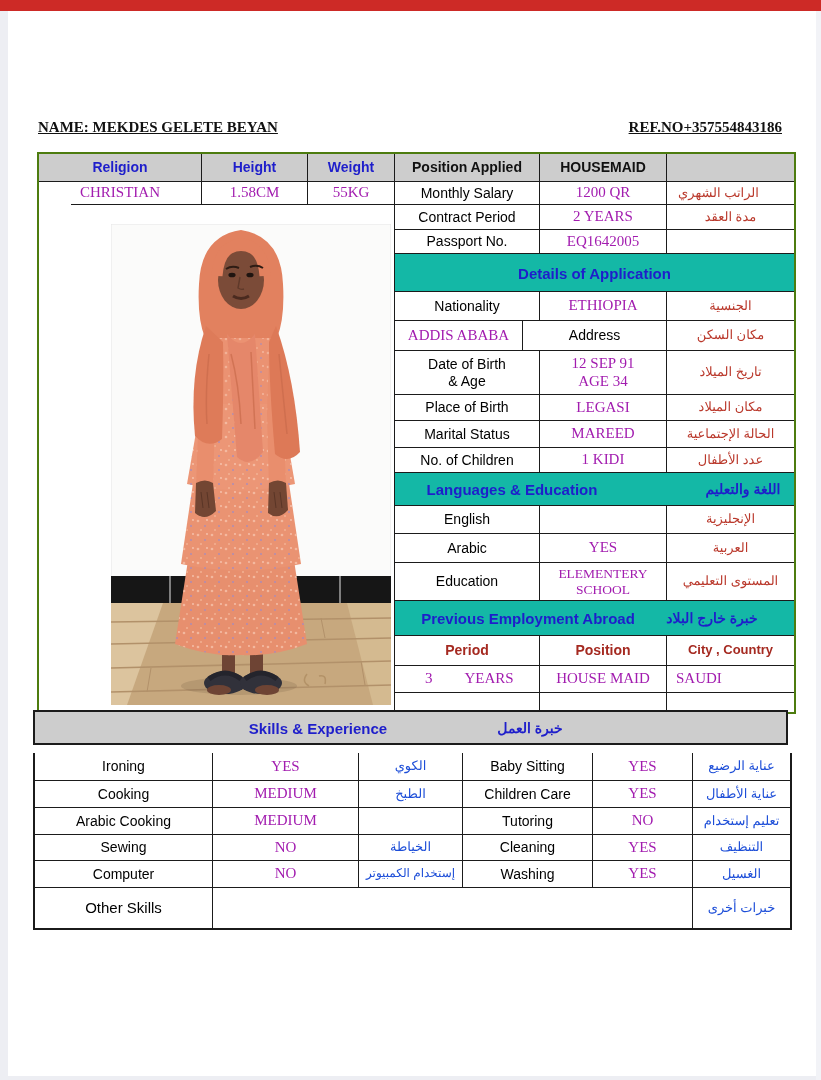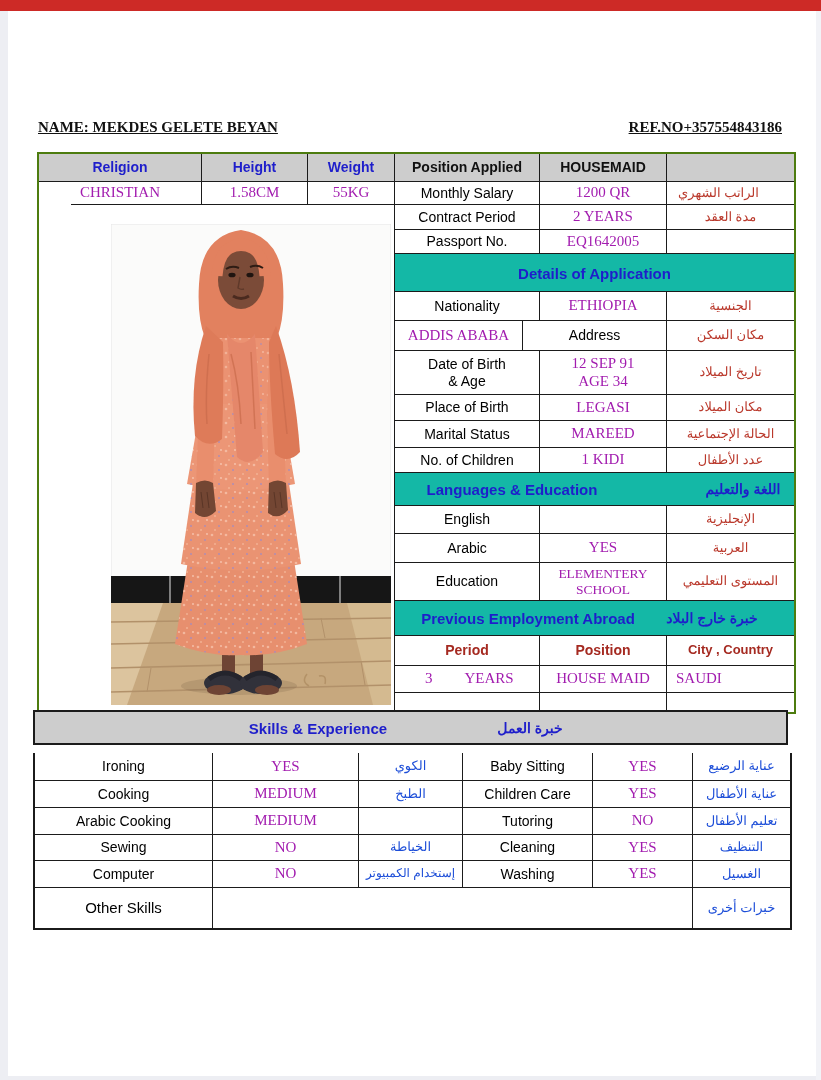--- a/index.html
+++ b/index.html
@@ -277,21 +277,21 @@
       <div class="tc s4 maroon f14">Children Care</div>
       <div class="tc s5 serif f15">YES</div>
       <div class="tc s6 argold f13" dir="rtl">عناية الأطفال</div>
     </div>
     <div class="trow" style="height:26px">
       <div class="tc s1 maroon f14">Arabic Cooking</div>
       <div class="tc s2 serif f15">MEDIUM</div>
       <div class="tc s3 argold f13" dir="rtl"></div>
       <div class="tc s4 maroon f14">Tutoring</div>
       <div class="tc s5 serif f15">NO</div>
-      <div class="tc s6 argold f13" dir="rtl">تعليم الأطفال</div>
+      <div class="tc s6 argold f13" dir="rtl">تعليم إستخدام</div>
     </div>
     <div class="trow" style="height:25px">
       <div class="tc s1 maroon f14">Sewing</div>
       <div class="tc s2 serif f15">NO</div>
       <div class="tc s3 argold f13" dir="rtl">الخياطة</div>
       <div class="tc s4 maroon f14">Cleaning</div>
       <div class="tc s5 serif f15">YES</div>
       <div class="tc s6 argold f13" dir="rtl">التنظيف</div>
     </div>
     <div class="trow" style="height:26px">

